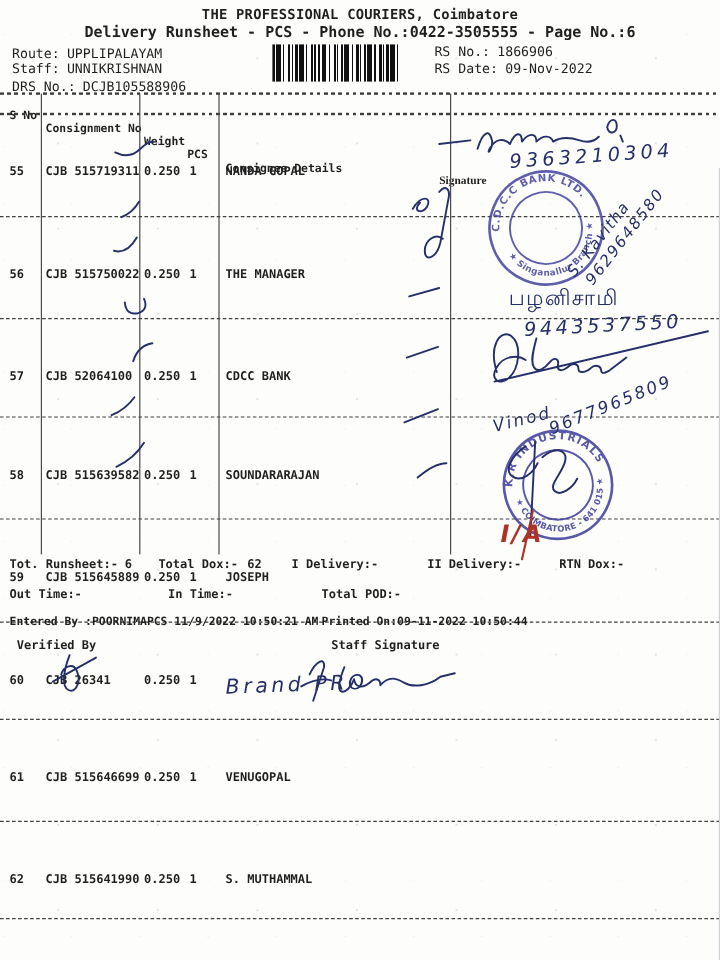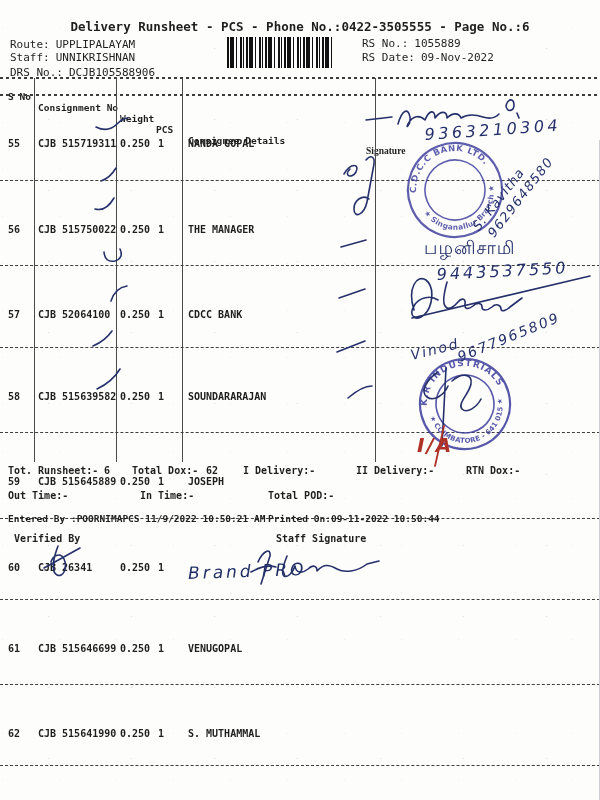--- a/index.html
+++ b/index.html
@@ -33,29 +33,30 @@
     font-size:17px;letter-spacing:3px;color:#223066;top:4px;transform:rotate(-2deg);}
   .f{position:absolute;font-size:10px;font-weight:700;white-space:pre;}
   .ink-overlay{position:absolute;left:0;top:0;pointer-events:none;}
   .edge{position:absolute;right:0;top:140px;bottom:0;width:1px;background:#cfd0d6;}
 </style>
 </head>
 <body>
 
 <div class="page">
 
+  <div class="abs title">THE PROFESSIONAL COURIERS, Coimbatore</div>
   <div class="abs subtitle">Delivery Runsheet - PCS - Phone No.:0422-3505555 - Page No.:6</div>
 
   <div class="abs info" style="left:10px;top:38px;"><span class="lab">Route:</span><span>UPPLIPALAYAM</span></div>
   <div class="abs info" style="left:10px;top:51px;"><span class="lab">Staff:</span><span>UNNIKRISHNAN</span></div>
   <div class="abs info" style="left:10px;top:66px;"><span class="lab">DRS No.:</span><span>DCJB105588906</span></div>
 
   <div class="abs barcode"></div>
 
-  <div class="abs info" style="left:362px;top:37px;"><span class="lab">RS No.:</span><span>1055889</span></div>
+  <div class="abs info" style="left:362px;top:37px;"><span class="lab">RS No.:</span><span>1866906</span></div>
   <div class="abs info" style="left:362px;top:51px;"><span class="lab">RS Date:</span><span>09-Nov-2022</span></div>
 
   <div class="abs dash" style="top:77px;"></div>
 
   <div class="abs thead">
     <span class="abs" style="left:8px;">S No</span>
     <span class="abs" style="left:38px;">Consignment No</span>
     <span class="abs" style="left:120px;">Weight</span>
     <span class="abs" style="left:156px;">PCS</span>
     <span class="abs" style="left:188px;">Consignee Details</span>

